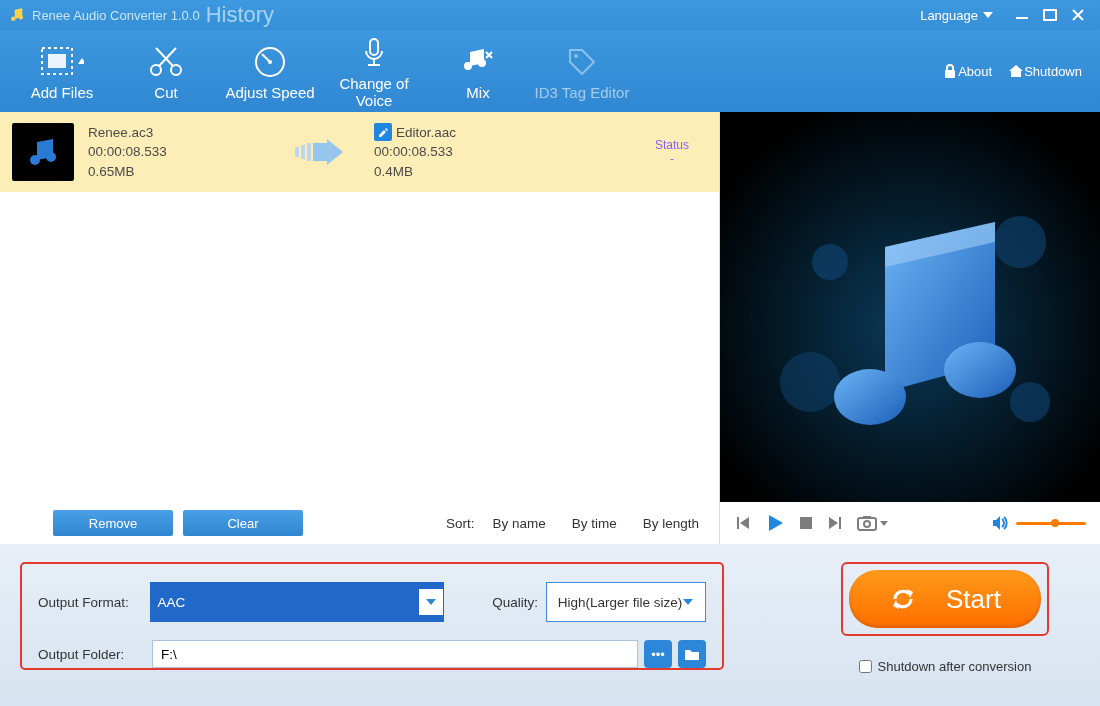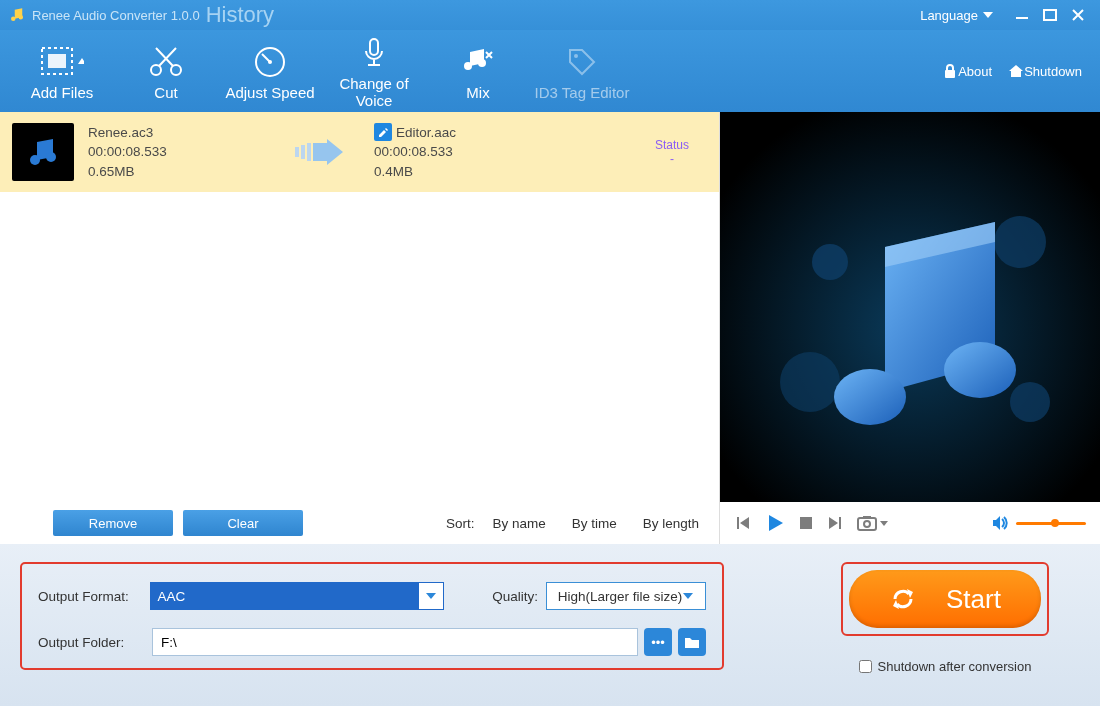--- a/index.html
+++ b/index.html
@@ -46,21 +46,21 @@
 .pc.play { color:#1f87e0; }
 .vol-area { margin-left:auto; display:flex; align-items:center; gap:8px; }
 .vol-track { width:70px; height:3px; background:#ff7a00; position:relative; border-radius:2px; }
 .vol-thumb { position:absolute; width:8px; height:8px; background:#ff7a00; border-radius:50%; top:-3px; left:50%; }
 
 
 .bottom { height:162px; background:linear-gradient(#e8eff7,#d7e3f0); padding:18px 20px 10px; display:flex; align-items:flex-start; }
 .settings-box { border:2px solid #e23b2e; border-radius:5px; padding:18px 16px; width:704px; height:108px; position:relative; }
 .form-row { display:flex; align-items:center; margin-bottom:18px; }
 .flabel { width:114px; font-size:13.5px; color:#333; }
-.combo { height:28px; border:1px solid #3a8fd6; display:flex; align-items:center; padding:0 6px; background:#fff; font-size:13.5px; color:#333; cursor:pointer; }
+.combo { height:40px; border:1px solid #3a8fd6; display:flex; align-items:center; padding:0 6px; background:#fff; font-size:13.5px; color:#333; cursor:pointer; }
 .combo.format { width:298px; background:#2169c9; color:#fff; border-color:#2169c9; justify-content:space-between;}
 .combo.format .caret-box { width:24px; height:26px; background:#fff; display:flex; align-items:center; justify-content:center; margin-right:-6px;}
 .combo.quality { width:162px; justify-content:center; }
 .qlabel { font-size:13.5px; color:#333; margin-left:48px; margin-right:8px;}
 .folder-input { height:28px; border:1px solid #a9c3dc; background:#fff; flex:1; padding:0 8px; font-size:13.5px; display:flex; align-items:center; }
 .sqbtn { width:28px; height:28px; background:#2c87d9; border-radius:4px; margin-left:6px; display:flex; align-items:center; justify-content:center; cursor:pointer; color:#fff; font-size:13px;}
 .start-col { margin-left:auto; width:270px; text-align:center; }
 .start-wrap { border:2px solid #e23b2e; border-radius:6px; padding:6px; display:inline-block; }
 .start-btn { width:192px; height:58px; background:linear-gradient(#ff9a1a,#ff6e00); border-radius:28px; color:#fff; font-size:26px; display:flex; align-items:center; justify-content:center; gap:29px; cursor:pointer; box-shadow:inset 0 -2px 4px rgba(0,0,0,.15);}
 .shutdown-row { margin-top:23px; font-size:13px; color:#333; display:flex; align-items:center; justify-content:center; gap:6px; }

